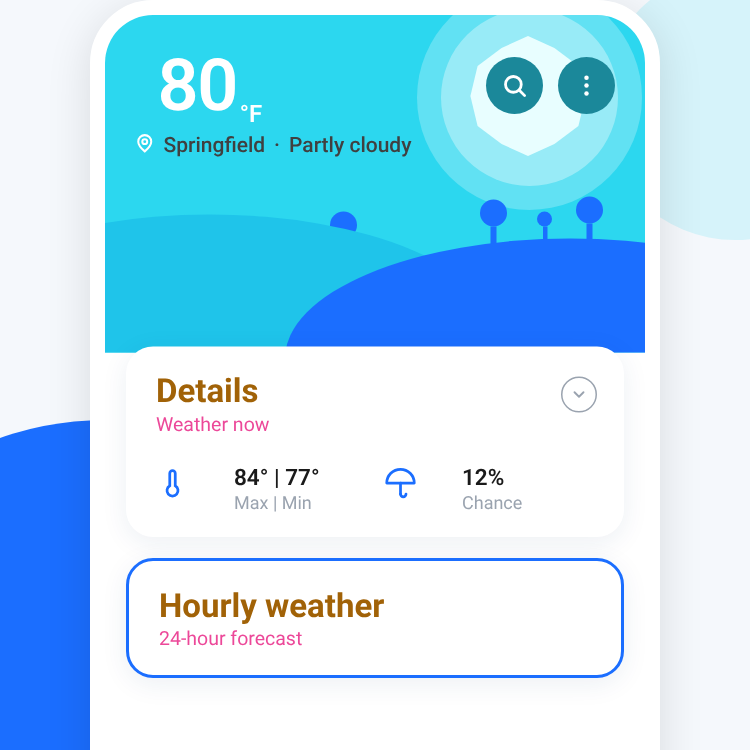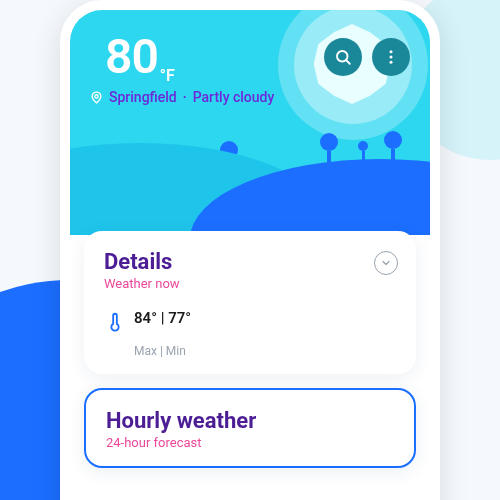--- a/index.html
+++ b/index.html
@@ -36,22 +36,22 @@
     padding: 18px 20px 0 20px;
   }
   .temp-row { display: flex; align-items: flex-end; margin-left: 15px; }
   .temp-value {
     color: #fff; font-size: 48px; font-weight: 600; letter-spacing: -1px;
   }
   .temp-unit {
     color: #fff; font-size: 16px; font-weight: 600; padding-top: 8px; padding-left: 2px;
   }
   .loc-row {
-    display: flex; align-items: center; gap: 6px;
-    color: #6d28d9; font-size: 14px; font-weight: 500; margin-top: 4px;
+    display: flex; gap: 6px;
+    color: #404040; font-size: 14px; font-weight: 500; margin-top: 4px;
   }
   .pin-icon svg { display: block; }
   .actions {
     position: absolute; right: 20px; top: 28px;
     display: flex; gap: 10px;
   }
   .circ-btn {
     width: 38px; height: 38px; border-radius: 50%;
     background: #1b889a;
     display: flex; align-items: center; justify-content: center;
@@ -97,38 +97,38 @@
   .t7 { right: 28px; bottom: 70px; }
 
   
   .card {
     margin: -4px 14px 14px 14px;
     background: #fff; border-radius: 18px;
     box-shadow: 0 4px 18px rgba(30,60,120,0.08);
     padding: 18px 20px 16px 20px;
     position: relative;
   }
-  .card h2 { font-size: 22px; font-weight: 700; color: #4c1d95; }
+  .card h2 { font-size: 22px; font-weight: 700; color: #a16207; }
   .card .sub { font-size: 13px; color: #ec4899; margin-top: 2px; }
   .expand-btn {
     position: absolute; right: 18px; top: 20px;
     width: 24px; height: 24px; border-radius: 50%;
     border: 1.8px solid #9aa3af;
     display: flex; align-items: center; justify-content: center;
     cursor: pointer;
   }
   .metrics {
     margin-top: 18px;
     display: grid; grid-template-columns: 1fr 1fr;
     row-gap: 18px; column-gap: 12px;
   }
-  .metric { display: flex; gap: 8px; align-items: flex-start; }
+  .metric { display: flex; gap: 30px; align-items: flex-start; }
   .metric-icon { color: #1b6eff; flex: 0 0 22px; padding-top: 2px; }
   .metric-val { font-weight: 600; font-size: 15px; color: #1a1a1a; }
-  .metric-lbl { font-size: 12px; color: #9aa3af; margin-top: 17px; }
+  .metric-lbl { font-size: 12px; color: #9aa3af; margin-top: 1px; }
 
   
   .card.hourly {
     border: 2.5px solid #1b6eff;
     margin-top: 0;
   }
 </style>
 </head>
 <body>
 
@@ -229,20 +229,33 @@
             <path d="M14 14V5a2 2 0 1 0-4 0v9a4 4 0 1 0 4 0z"></path>
           </svg>
         </span>
         <div>
           <div class="metric-val">84° | 77°</div>
           <div class="metric-lbl">Max | Min</div>
         </div>
       </div>
 
 
+      <div class="metric">
+        <span class="metric-icon">
+          <svg width="22" height="22" viewBox="0 0 24 24" fill="none" stroke="#1b6eff" stroke-width="2" stroke-linecap="round" stroke-linejoin="round">
+            <path d="M22 12a10 10 0 0 0-20 0z"></path>
+              <line x1="12" y1="12" x2="12" y2="20"></line>
+              <path d="M12 20a2 2 0 0 0 4 0"></path>
+          </svg>
+        </span>
+        <div>
+          <div class="metric-val">12%</div>
+          <div class="metric-lbl">Chance</div>
+        </div>
+      </div>
 
 
     </div>
   </div>
 
   <div class="card hourly">
     <h2>Hourly weather</h2>
     <div class="sub">24-hour forecast</div>
   </div>
 

